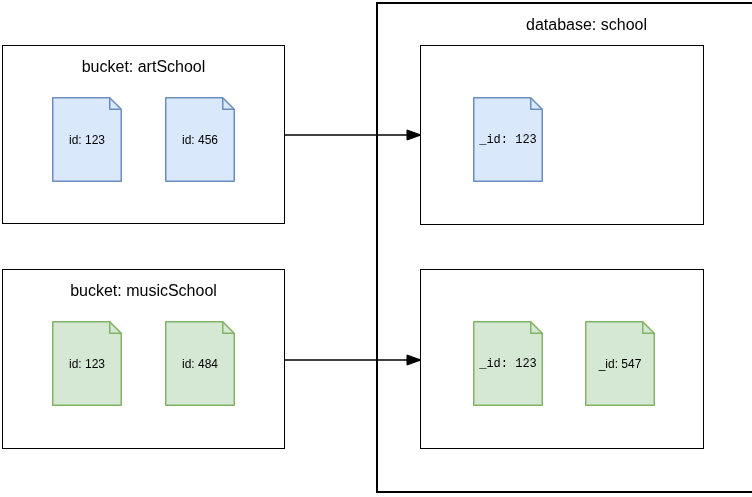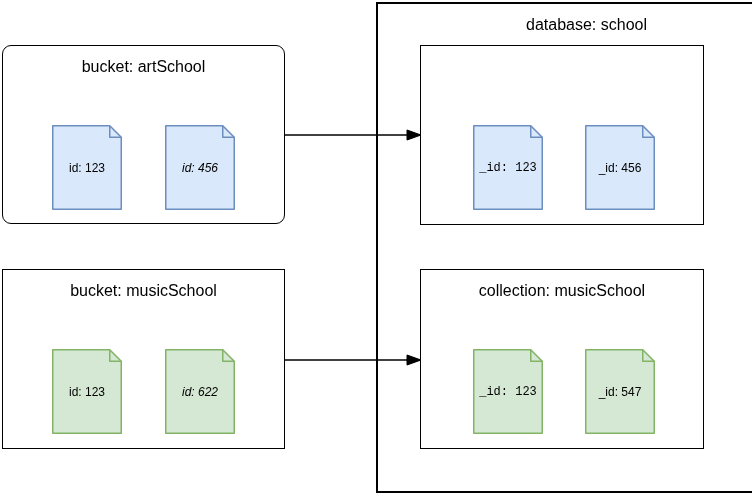--- a/index.html
+++ b/index.html
@@ -31,21 +31,20 @@
     width: 100%;
     text-align: center;
     font-size: 16px;
     color: #000000;
     white-space: nowrap;
   }
   .doc {
     position: absolute;
     width: 70px;
     height: 85px;
-    margin-top: 28px;
   }
   .doc svg {
     position: absolute;
     left: 0;
     top: 0;
     width: 100%;
     height: 100%;
     display: block;
   }
   .doc .doc-label {
@@ -67,28 +66,28 @@
   .doc-green .doc-fold { fill: none; stroke: var(--green-stroke, #82b366); }
   .doc path { stroke-width: 1.5; stroke-linejoin: round; }
   .arrow {
     position: absolute;
     overflow: visible;
   }
   .arrow line { stroke: var(--line, #000); stroke-width: 1.5; }
   .arrow path { fill: var(--line, #000); stroke: var(--line, #000); stroke-width: 1; }
 
   
-  #bucket-art        { left: 2px;   top: 45px;  width: 283px; height: 179px; border-radius: 9px; }
+  #bucket-art        { left: 2px;   top: 45px;  width: 283px; height: 179px; }
   #bucket-music      { left: 2px;   top: 269px; width: 283px; height: 180px; }
   #database          { left: 376px; top: 2px;   width: 421px; height: 491px; }
   #collection-art    { left: 42px;  top: 41px;  width: 284px; height: 180px; }
   #collection-music  { left: 42px;  top: 265px; width: 284px; height: 180px; }
 
   #bucket-art .doc-1, #bucket-music .doc-1 { left: 49px;  top: 51px; }
-  #bucket-art .doc-2, #bucket-music .doc-2 { left: 162px; top: 51px; font-style: italic; }
+  #bucket-art .doc-2, #bucket-music .doc-2 { left: 162px; top: 51px; }
   #collection-art .doc-1, #collection-music .doc-1 { left: 52px;  top: 51px; font-family: Liberation Mono, monospace; }
   #collection-art .doc-2, #collection-music .doc-2 { left: 164px; top: 51px; }
 
   #arrow-art   { left: 285px; top: 128px; width: 137px; height: 14px; }
   #arrow-music { left: 285px; top: 353px; width: 137px; height: 14px; }
 </style>
 </head>
 <body>
 
 <div class="canvas">
@@ -118,46 +117,38 @@
         <path class="doc-body" d="M0.75,0.75 L57.75,0.75 L69.25,12.25 L69.25,84.25 L0.75,84.25 Z"></path>
         <path class="doc-fold" d="M57.75,0.75 L57.75,12.25 L69.25,12.25"></path>
       </svg>
       <span class="doc-label">id: 123</span>
     </div>
     <div class="doc doc-green doc-2">
       <svg viewBox="0 0 70 85">
         <path class="doc-body" d="M0.75,0.75 L57.75,0.75 L69.25,12.25 L69.25,84.25 L0.75,84.25 Z"></path>
         <path class="doc-fold" d="M57.75,0.75 L57.75,12.25 L69.25,12.25"></path>
       </svg>
-      <span class="doc-label">id: 622</span>
+      <span class="doc-label">id: 484</span>
     </div>
   </div>
 
   <div class="box outer-db" id="database">
     <div class="box-title">database: school</div>
 
     <div class="box" id="collection-art">
       <div class="doc doc-blue doc-1">
         <svg viewBox="0 0 70 85">
           <path class="doc-body" d="M0.75,0.75 L57.75,0.75 L69.25,12.25 L69.25,84.25 L0.75,84.25 Z"></path>
           <path class="doc-fold" d="M57.75,0.75 L57.75,12.25 L69.25,12.25"></path>
         </svg>
         <span class="doc-label">_id: 123</span>
       </div>
-      <div class="doc doc-blue doc-2">
-        <svg viewBox="0 0 70 85">
-          <path class="doc-body" d="M0.75,0.75 L57.75,0.75 L69.25,12.25 L69.25,84.25 L0.75,84.25 Z"></path>
-          <path class="doc-fold" d="M57.75,0.75 L57.75,12.25 L69.25,12.25"></path>
-        </svg>
-        <span class="doc-label">_id: 456</span>
-      </div>
     </div>
 
     <div class="box" id="collection-music">
-      <div class="box-title">collection: musicSchool</div>
       <div class="doc doc-green doc-1">
         <svg viewBox="0 0 70 85">
           <path class="doc-body" d="M0.75,0.75 L57.75,0.75 L69.25,12.25 L69.25,84.25 L0.75,84.25 Z"></path>
           <path class="doc-fold" d="M57.75,0.75 L57.75,12.25 L69.25,12.25"></path>
         </svg>
         <span class="doc-label">_id: 123</span>
       </div>
       <div class="doc doc-green doc-2">
         <svg viewBox="0 0 70 85">
           <path class="doc-body" d="M0.75,0.75 L57.75,0.75 L69.25,12.25 L69.25,84.25 L0.75,84.25 Z"></path>

